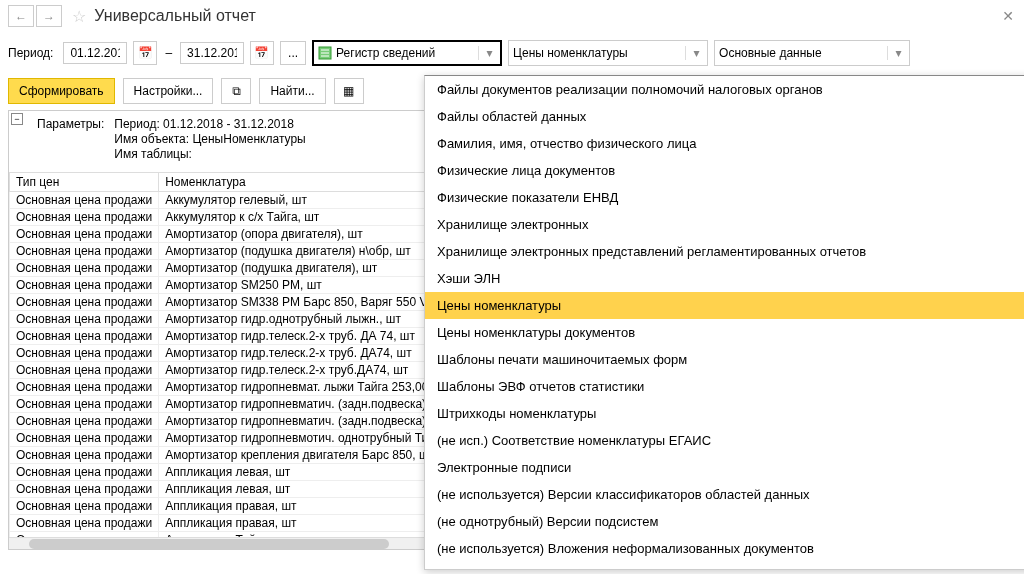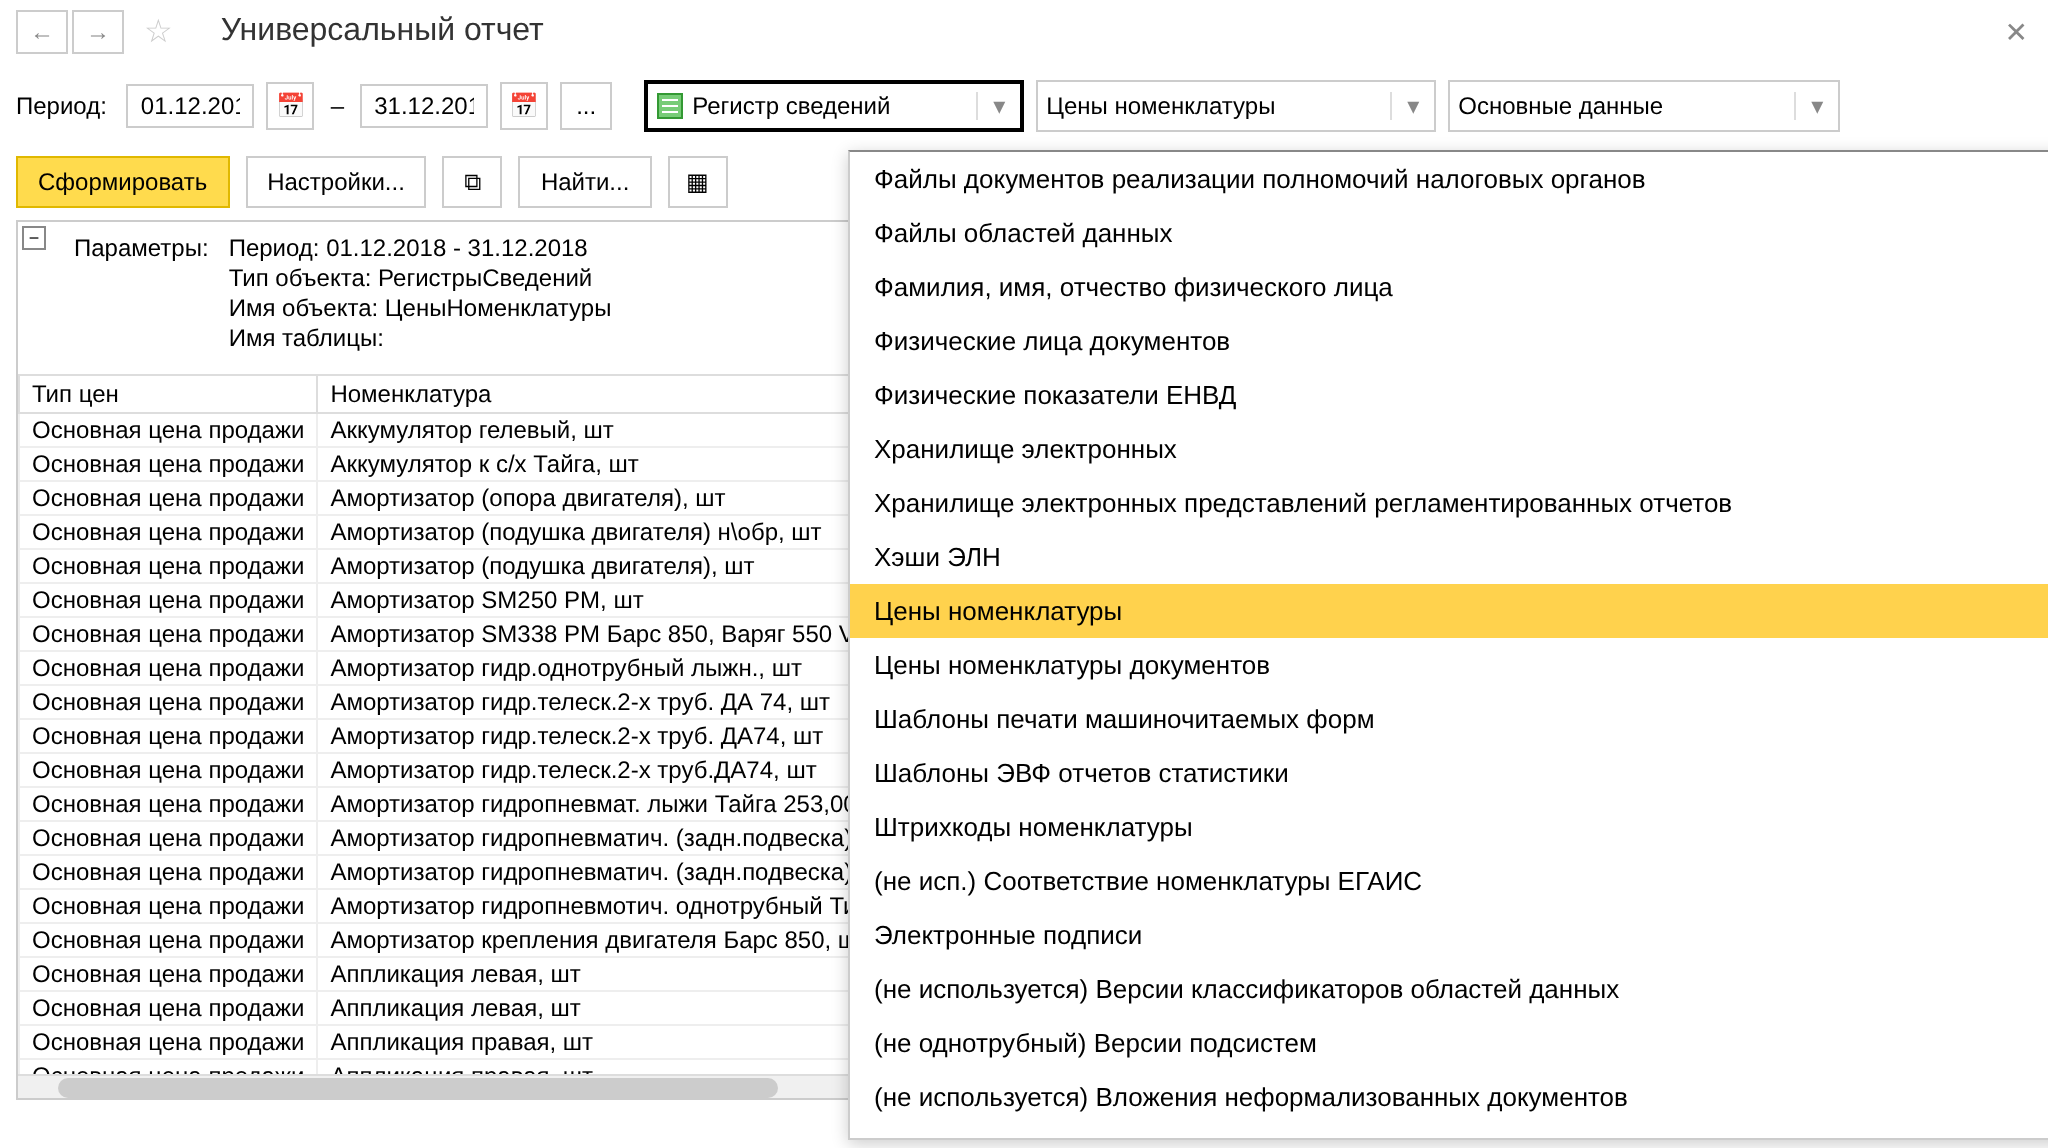--- a/index.html
+++ b/index.html
@@ -1,21 +1,21 @@
 <!DOCTYPE html>
 <html><head>
 <meta charset="utf-8">
 <style>
   * { box-sizing: border-box; margin: 0; padding: 0; font-family: Arial, sans-serif; font-size: 12px; }
   body { background: #fff; width: 1024px; height: 574px; overflow: hidden; position: relative; }
   
   .titlebar { display: flex; align-items: center; padding: 4px 8px; height: 32px; }
   .nav-btn { width: 26px; height: 22px; border: 1px solid #ccc; background: #fff; margin-right: 2px; display: flex; align-items: center; justify-content: center; cursor: pointer; color: #888; }
   .star { color: #ccc; margin: 0 8px; font-size: 16px; cursor: pointer; }
-  .title { font-size: 16px; color: #333; margin-left: 16px; }
+  .title { font-size: 16px; color: #333; margin-left: 0; }
   .close-x { position: absolute; right: 10px; top: 8px; font-size: 14px; color: #888; cursor: pointer; }
   
   .period-row { display: flex; align-items: center; padding: 8px; gap: 6px; }
   .period-label { margin-right: 4px; }
   .date-input { border: 1px solid #ccc; padding: 3px 6px; width: 64px; background: #fff; }
   .cal-btn { width: 24px; height: 24px; border: 1px solid #ccc; background: #fff; display: flex; align-items: center; justify-content: center; cursor: pointer; }
   .dash { margin: 0 2px; }
   .dots-btn { width: 26px; height: 24px; border: 1px solid #ccc; background: #fff; cursor: pointer; }
   
   .combo { border: 1px solid #ccc; height: 26px; display: flex; align-items: center; padding: 0 4px; position: relative; background: #fff; }
@@ -68,21 +68,21 @@
   <div class="cal-btn">
       <span>📅</span>
     </div>
   <span class="dash">–</span>
   <input class="date-input" value="31.12.2018" style="">
   <div class="cal-btn">
       <span>📅</span>
     </div>
   <button class="dots-btn">...</button>
 
-  <div class="combo combo1 active" style="margin-left:10px;justify-content:flex-end;">
+  <div class="combo combo1 active" style="justify-content:flex-end;">
     <span class="combo-icon">
       <svg width="14" height="14">
           <rect x="1" y="1" width="12" height="12" fill="#7c7" stroke="#393"></rect>
           <line x1="3" y1="4" x2="11" y2="4" stroke="#fff"></line>
           <line x1="3" y1="7" x2="11" y2="7" stroke="#fff"></line>
           <line x1="3" y1="10" x2="11" y2="10" stroke="#fff"></line>
         </svg>
     </span>
     <span class="combo-text">Регистр сведений</span>
     <span class="combo-arrow">▾</span>
@@ -110,21 +110,20 @@
       <span>▦</span>
     </div>
 </div>
 
 <div class="report-area">
   <div class="collapse-box">−</div>
   <div class="params">
     <div class="params-label">Параметры:</div>
     <div class="params-body">
       <div>Период: 01.12.2018 - 31.12.2018</div>
-      <div>Тип объекта: РегистрыСведений</div>
       <div>Имя объекта: ЦеныНоменклатуры</div>
       <div>Имя таблицы:</div>
     </div>
   </div>
   <table class="report-table">
     <thead>
       <tr>
         <th class="col1">Тип цен</th>
         <th>Номенклатура</th>
       </tr>

